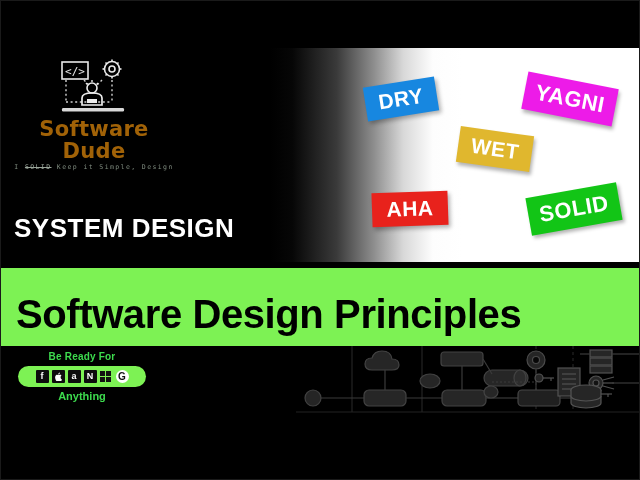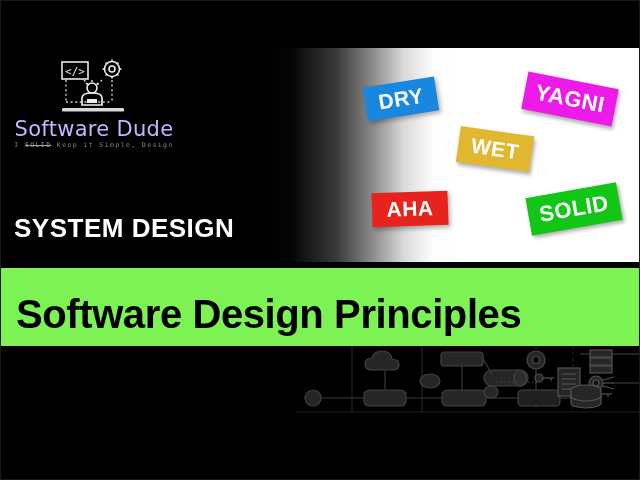--- a/index.html
+++ b/index.html
@@ -25,21 +25,21 @@
     position:absolute; left:270px; top:48px; width:370px; height:214px;
     background:linear-gradient(to right,
       #000 0%, #060606 6%, #3a3a3a 18%, #8d8d8d 28%,
       #d8d8d8 36%, #fdfdfd 44%, #ffffff 52%, #ffffff 100%);
   }
 
   
   .brand { position:absolute; left:14px; top:58px; width:160px; }
   .brand-mark { position:relative; width:80px; height:58px; margin:0 auto 2px auto; }
   .brand-name {
-    font-size:21px; font-weight:400; color:#c4b5fd; text-align:center;
+    font-size:21px; font-weight:700; color:#a16207; text-align:center;
     letter-spacing:0.3px; line-height:1.05;
     font-family:"DejaVu Sans", sans-serif;
   }
   .brand-tagline {
     font-size:6.5px; color:#7e8a7e; text-align:center; letter-spacing:1.4px;
     margin-top:1px; white-space:nowrap;
     font-family:"DejaVu Sans Mono", monospace;
   }
   .brand-tagline .strike { text-decoration:line-through; color:#9aa59a; }
 
@@ -274,16 +274,38 @@
             <path d="M275 50 a15 5 0 0 0 30 0"></path>
           </g>
 
           <line x1="196" y1="36" x2="240" y2="36" stroke="#888" stroke-dasharray="2,2"></line>
           <line x1="316" y1="8" x2="344" y2="8" stroke="#8a8a8a"></line>
           <line x1="316" y1="37" x2="344" y2="37" stroke="#8a8a8a"></line>
         </g>
       </svg>
     </div>
 
+    <div class="ready-block">
+      <div class="ready-label">Be Ready For</div>
+      <div class="faang-pill">
+        <span class="faang-icon">f</span>
+        <span class="faang-icon">
+          <svg viewBox="0 0 10 10" width="9" height="9" aria-hidden="true">
+            <path d="M7.3 5.6c0-1.2 1-1.8 1-1.8C7.8 3 7 3 6.7 3c-.7-.1-1.3.4-1.7.4S4.2 3 3.6 3C2.8 3 2 3.6 1.6 4.5c-.8 1.5-.2 3.7.6 4.9.4.6.9 1.2 1.5 1.2s.8-.4 1.6-.4 1 .4 1.6.4 1.1-.6 1.5-1.2c.3-.5.4-.8.5-.9-.1 0-1.6-.6-1.6-2.9z" fill="#fff"></path>
+            <path d="M6.1 2.2c.3-.4.6-1 .5-1.6-.5 0-1.1.3-1.5.8-.3.4-.6 1-.5 1.5.6.1 1.2-.3 1.5-.7z" fill="#fff"></path>
+          </svg>
+        </span>
+        <span class="faang-icon">a</span>
+        <span class="faang-icon">N</span>
+        <span class="faang-icon ms">
+          <i></i>
+            <i></i>
+            <i></i>
+            <i></i>
+        </span>
+        <span class="faang-icon goog">G</span>
+      </div>
+      <div class="anything-label">Anything</div>
+    </div>
   </div>
 
   <div class="frame-border"></div>
 </div>
 
 </body></html>

